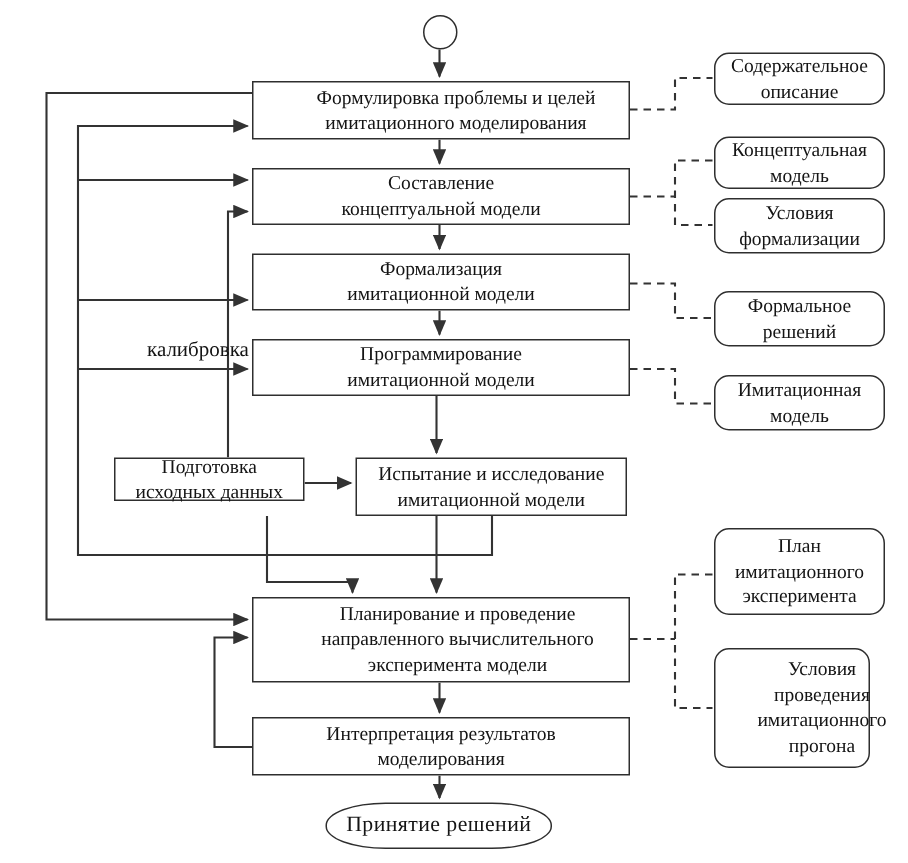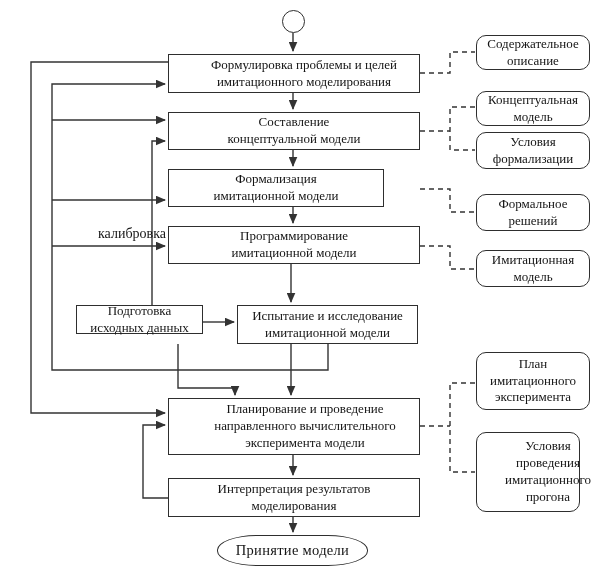--- a/index.html
+++ b/index.html
@@ -74,21 +74,21 @@
       <path d="M420 426 L450 426 M475 383 L450 383 L450 472 L475 472"></path>
     </g>
   </svg>
 
   <div class="start-circle" style="left:282px;top:10px;"></div>
 
   <div class="node" style="left:168px;top:54px;width:252px;height:39px;padding-left:24px;">Формулировка проблемы и целей
 имитационного моделирования</div>
   <div class="node" style="left:168px;top:112px;width:252px;height:38px;">Составление
 концептуальной модели</div>
-  <div class="node" style="left:168px;top:169px;width:216px;height:38px;">Формализация
+  <div class="node" style="left:168px;top:169px;width:252px;height:38px;">Формализация
 имитационной модели</div>
   <div class="node" style="left:168px;top:226px;width:252px;height:38px;">Программирование
 имитационной модели</div>
   <div class="node" style="left:76px;top:305px;width:127px;height:29px;">Подготовка
 исходных данных</div>
   <div class="node" style="left:237px;top:305px;width:181px;height:39px;">Испытание и исследование
 имитационной модели</div>
   <div class="node" style="left:168px;top:398px;width:252px;height:57px;padding-left:26px;">Планирование и проведение
 направленного вычислительного
 эксперимента модели</div>
@@ -108,15 +108,15 @@
   <div class="node rounded" style="left:476px;top:352px;width:114px;height:58px;">План
 имитационного
 эксперимента</div>
   <div class="node rounded" style="left:476px;top:432px;width:104px;height:80px;padding-left:44px;">Условия
 проведения
 имитационного
 прогона</div>
 
   <div class="edge-label" style="left:62px;top:227px;margin-left:36px;">калибровка</div>
 
-  <div class="node terminal" style="left:217px;top:535px;width:151px;height:31px;">Принятие модели</div>
+  <div class="node terminal" style="left:217px;top:535px;width:151px;height:31px;">Принятие решений</div>
 
 </div>
 
 </body></html>

